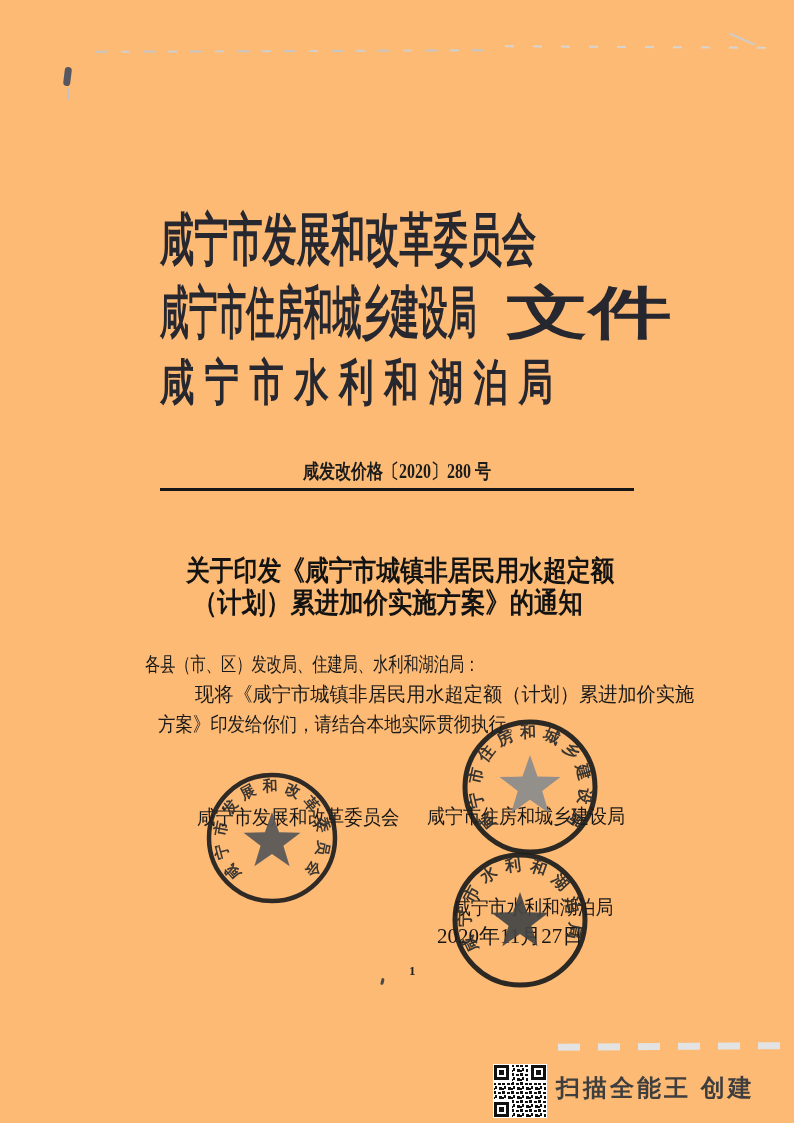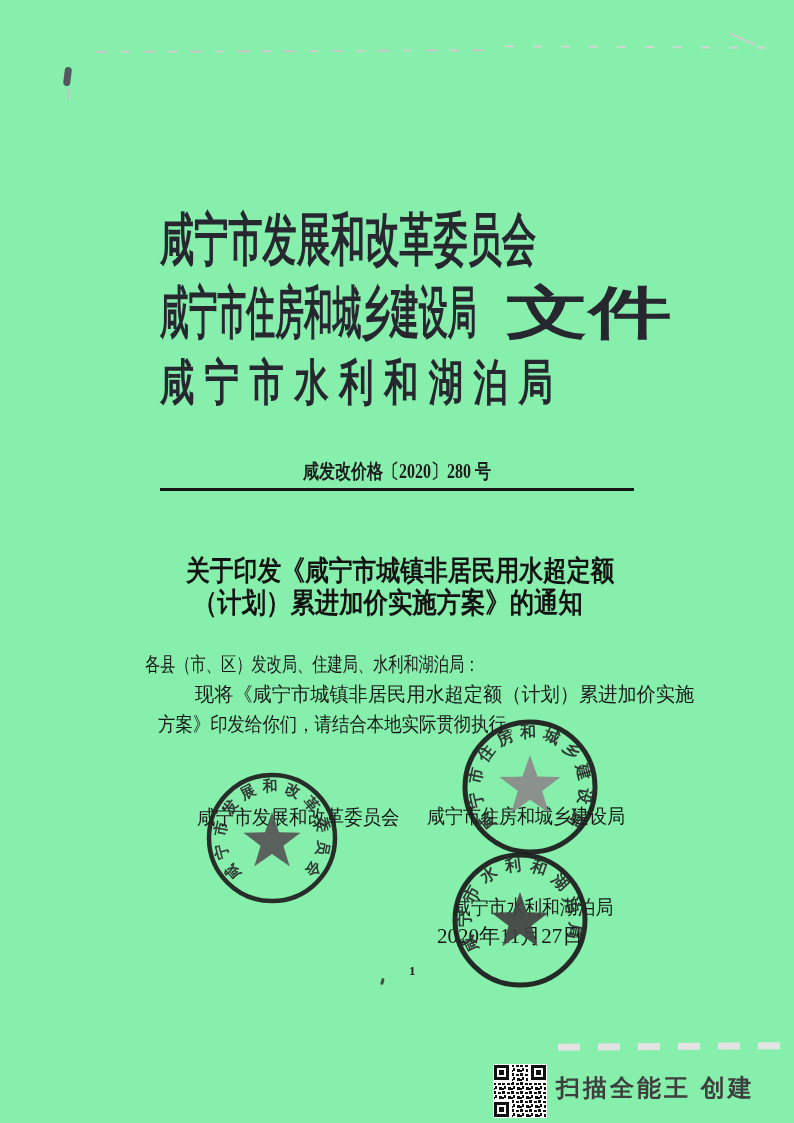--- a/index.html
+++ b/index.html
@@ -1,19 +1,19 @@
 <!DOCTYPE html>
 <html><head>
 <meta charset="utf-8">
 <style>
   html,body{margin:0;padding:0;background:#ffffff;}
   .page{
     position:relative;
     width:794px;height:1123px;
-    background:#86efac;
+    background:#fdba74;
     overflow:hidden;
     font-family:"Liberation Serif","DejaVu Serif",serif;
   }
   .abs{position:absolute;white-space:nowrap;transform-origin:0 0;line-height:1.08;}
 
   
   .hl1{left:160px;top:209px;font-size:57px;font-weight:700;color:#272730;transform:scaleX(.60);}
   .hl2{left:160px;top:282px;font-size:57px;font-weight:700;color:#272730;transform:scaleX(.505);}
   .hl2b{left:506px;top:282px;font-size:57px;font-weight:700;color:#272730;transform:scaleX(1.45);}
   .hl3{left:160px;top:357px;font-size:49px;font-weight:700;color:#272730;letter-spacing:15px;transform:scaleX(.70);}

